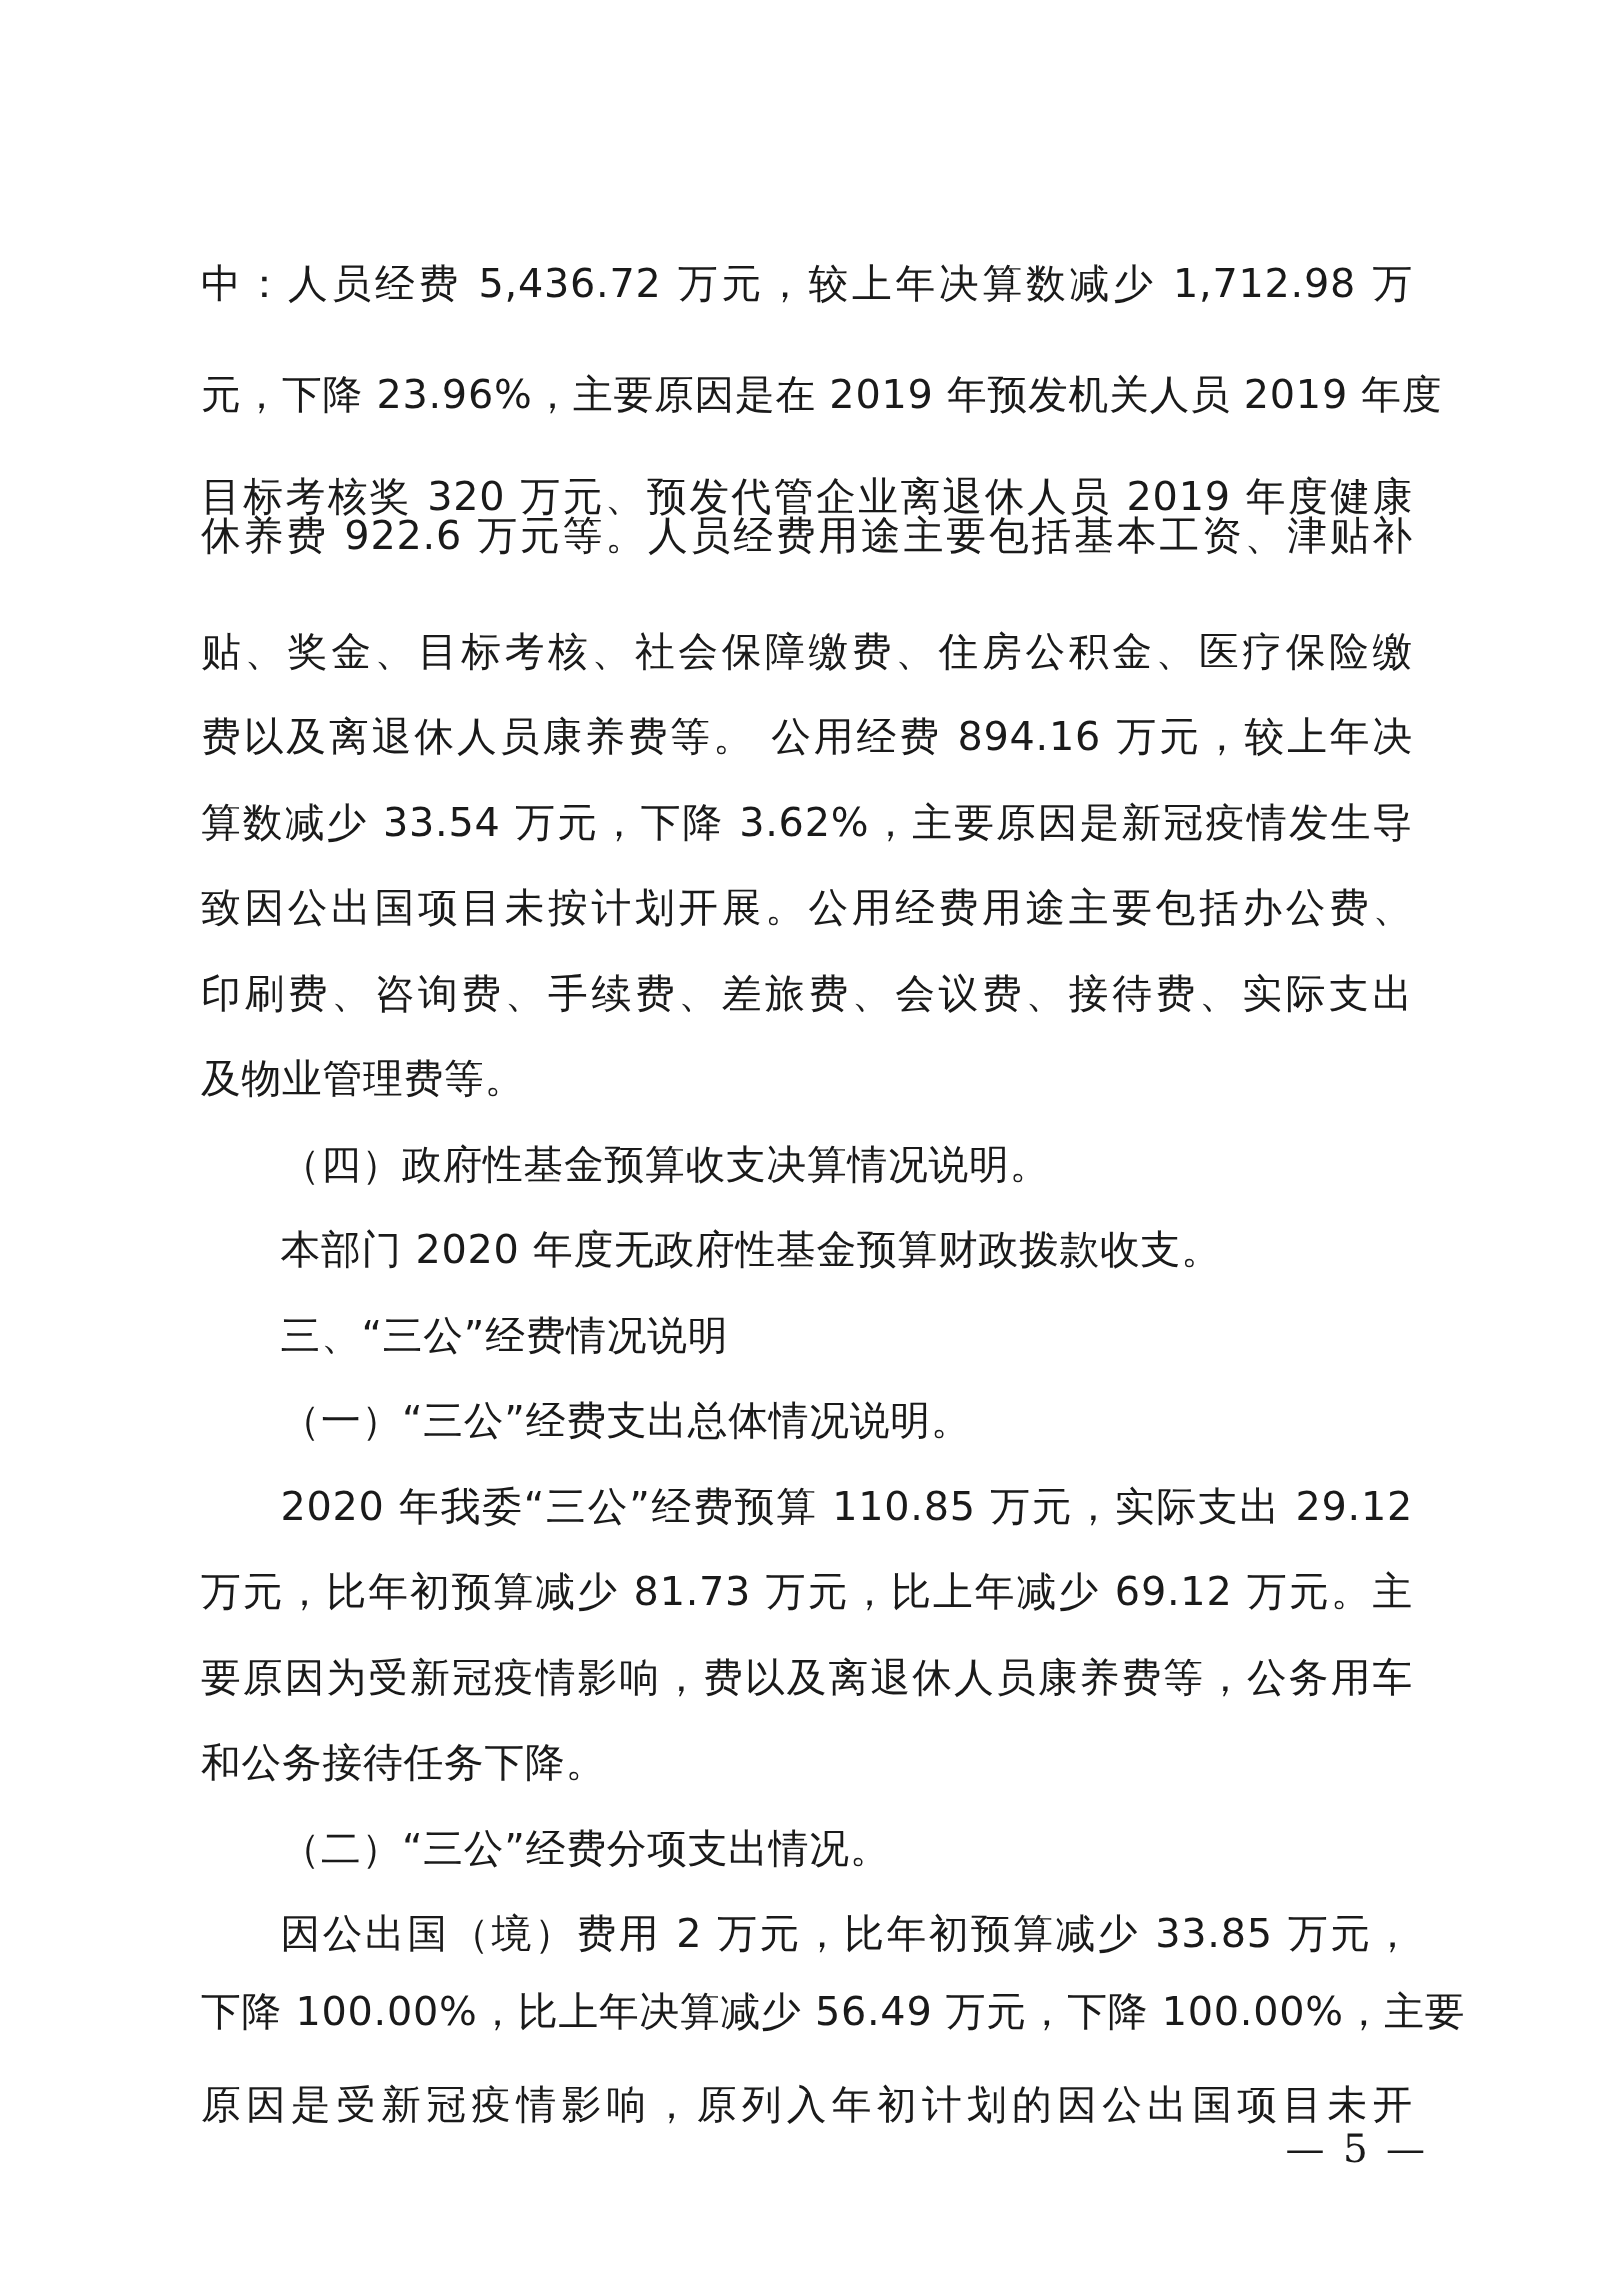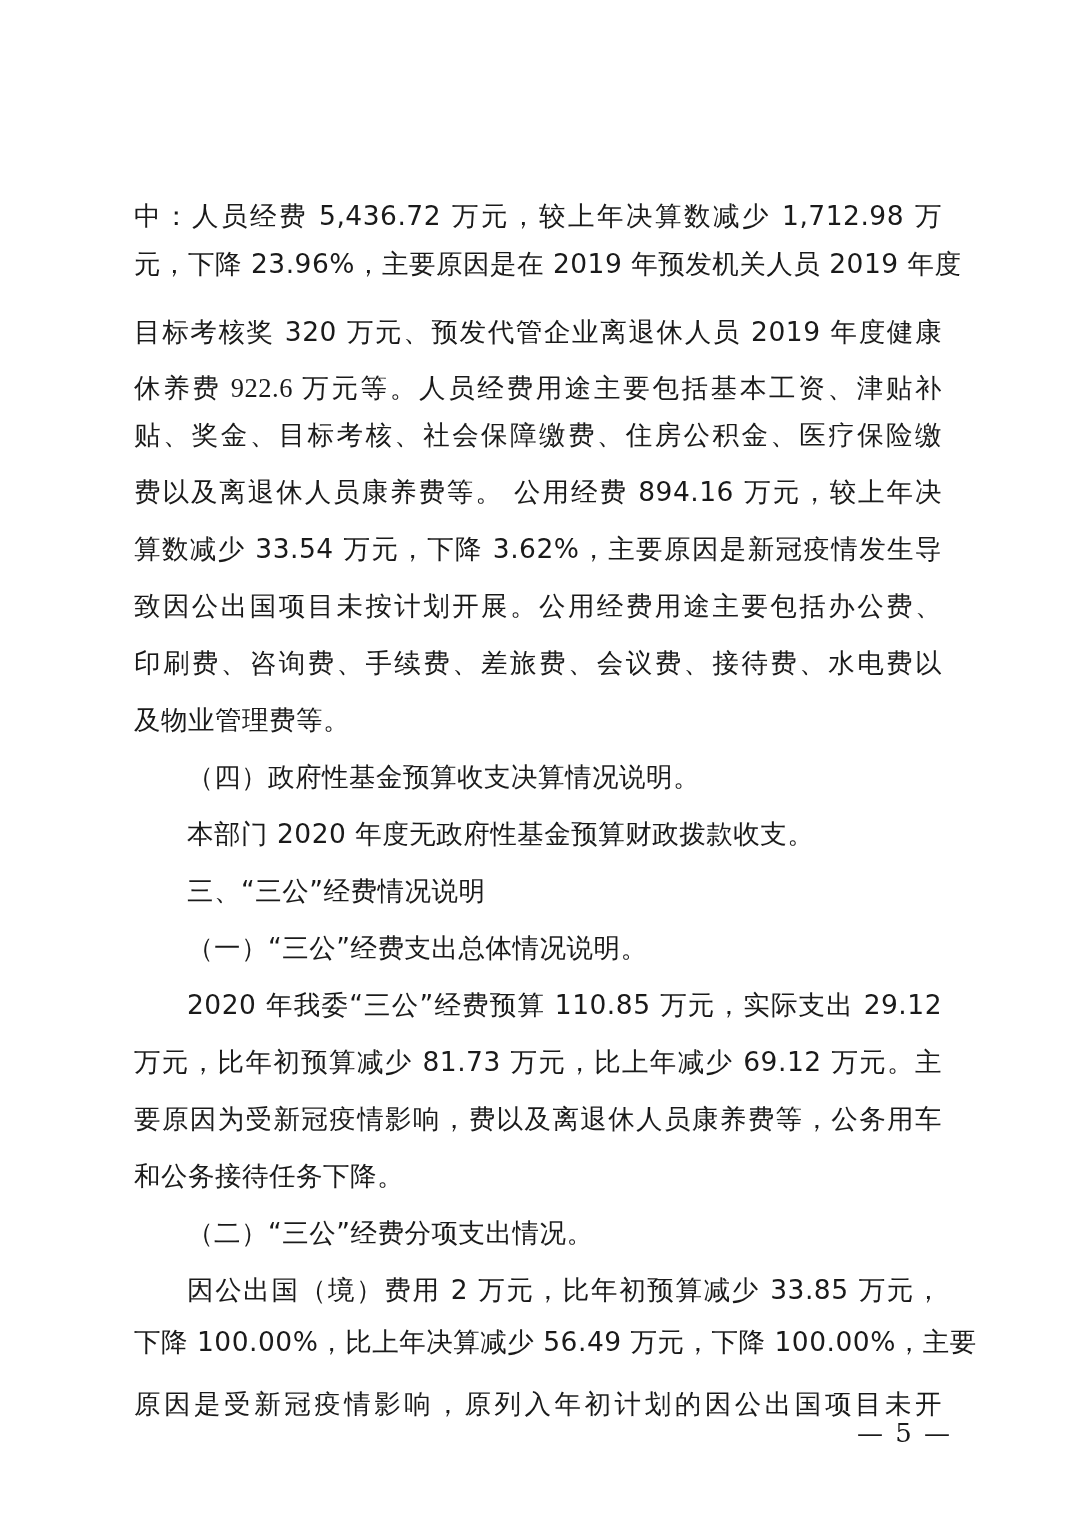--- a/index.html
+++ b/index.html
@@ -13,29 +13,29 @@
   .line.indent { left: 187px; width: 755px; }
   .heading { font-weight: normal; }
   .page-number { position: absolute; left: 857px; top: 1418px; font-size: 26px;
                  font-family: "DejaVu Serif", "Liberation Serif", serif; letter-spacing: 2px; }
 </style>
 </head>
 <body>
 
 <div class="page">
   <div id="lines">
-      <div class="line" style="top: 196px;">中：人员经费 5,436.72 万元，较上年决算数减少 1,712.98 万</div>
+      <div class="line" style="top: 170px;">中：人员经费 5,436.72 万元，较上年决算数减少 1,712.98 万</div>
       <div class="line" style="top: 244px;">元，下降 23.96%，主要原因是在 2019 年预发机关人员 2019 年度</div>
       <div class="line" style="top: 312px;">目标考核奖 320 万元、预发代管企业离退休人员 2019 年度健康</div>
-      <div class="line" style="top: 368px; font-family: Liberation Serif, serif;">休养费 922.6 万元等。人员经费用途主要包括基本工资、津贴补</div>
+      <div class="line" style="top: 338px;">休养费 922.6 万元等。人员经费用途主要包括基本工资、津贴补</div>
       <div class="line" style="top: 415px;">贴、奖金、目标考核、社会保障缴费、住房公积金、医疗保险缴</div>
       <div class="line" style="top: 472px;">费以及离退休人员康养费等。 公用经费 894.16 万元，较上年决</div>
       <div class="line" style="top: 529px;">算数减少 33.54 万元，下降 3.62%，主要原因是新冠疫情发生导</div>
       <div class="line" style="top: 586px;">致因公出国项目未按计划开展。公用经费用途主要包括办公费、</div>
-      <div class="line" style="top: 643px;">印刷费、咨询费、手续费、差旅费、会议费、接待费、水电费以</div>
+      <div class="line" style="top: 643px;">印刷费、咨询费、手续费、差旅费、会议费、接待费、实际支出</div>
       <div class="line last" style="top: 700px;">及物业管理费等。</div>
       <div class="line indent last" style="top: 757px;">（四）政府性基金预算收支决算情况说明。</div>
       <div class="line indent last" style="top: 814px;">本部门 2020 年度无政府性基金预算财政拨款收支。</div>
       <div class="line indent last heading" style="top: 871px;">三、“三公”经费情况说明</div>
       <div class="line indent last" style="top: 928px;">（一）“三公”经费支出总体情况说明。</div>
       <div class="line indent" style="top: 985px;">2020 年我委“三公”经费预算 110.85 万元，实际支出 29.12</div>
       <div class="line" style="top: 1042px;">万元，比年初预算减少 81.73 万元，比上年减少 69.12 万元。主</div>
       <div class="line" style="top: 1099px;">要原因为受新冠疫情影响，费以及离退休人员康养费等，公务用车</div>
       <div class="line last" style="top: 1156px;">和公务接待任务下降。</div>
       <div class="line indent last" style="top: 1213px;">（二）“三公”经费分项支出情况。</div>

